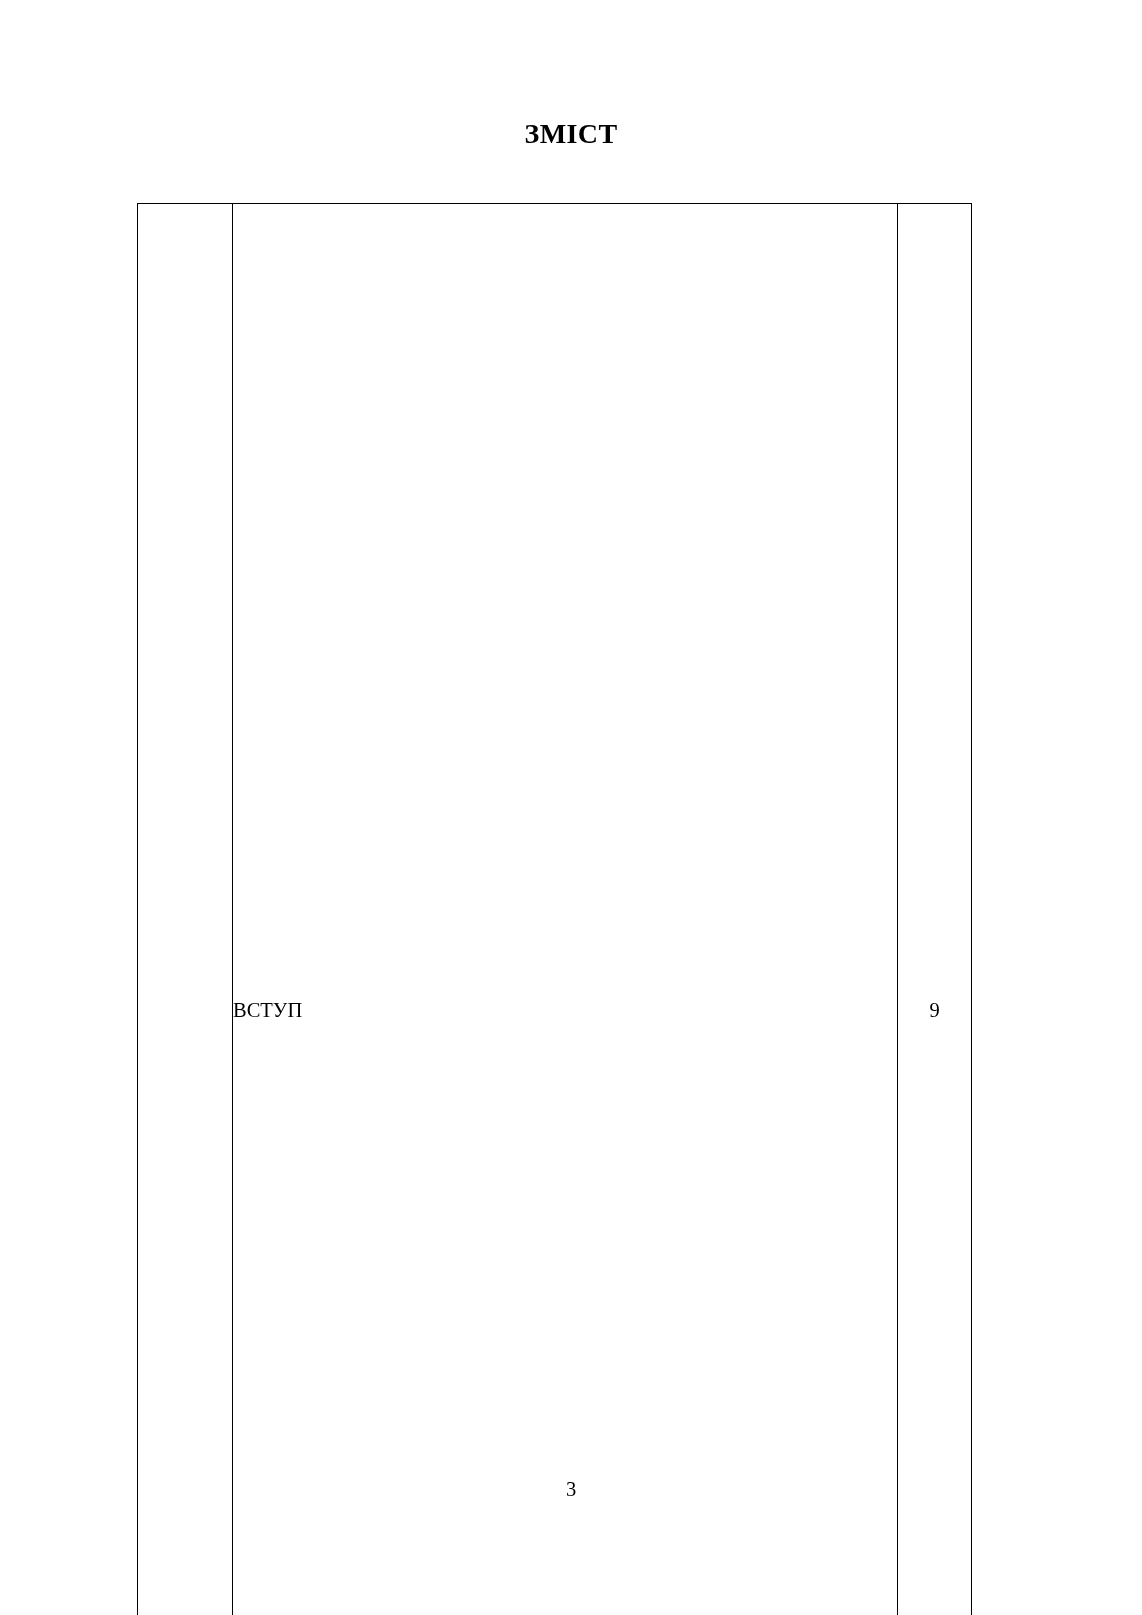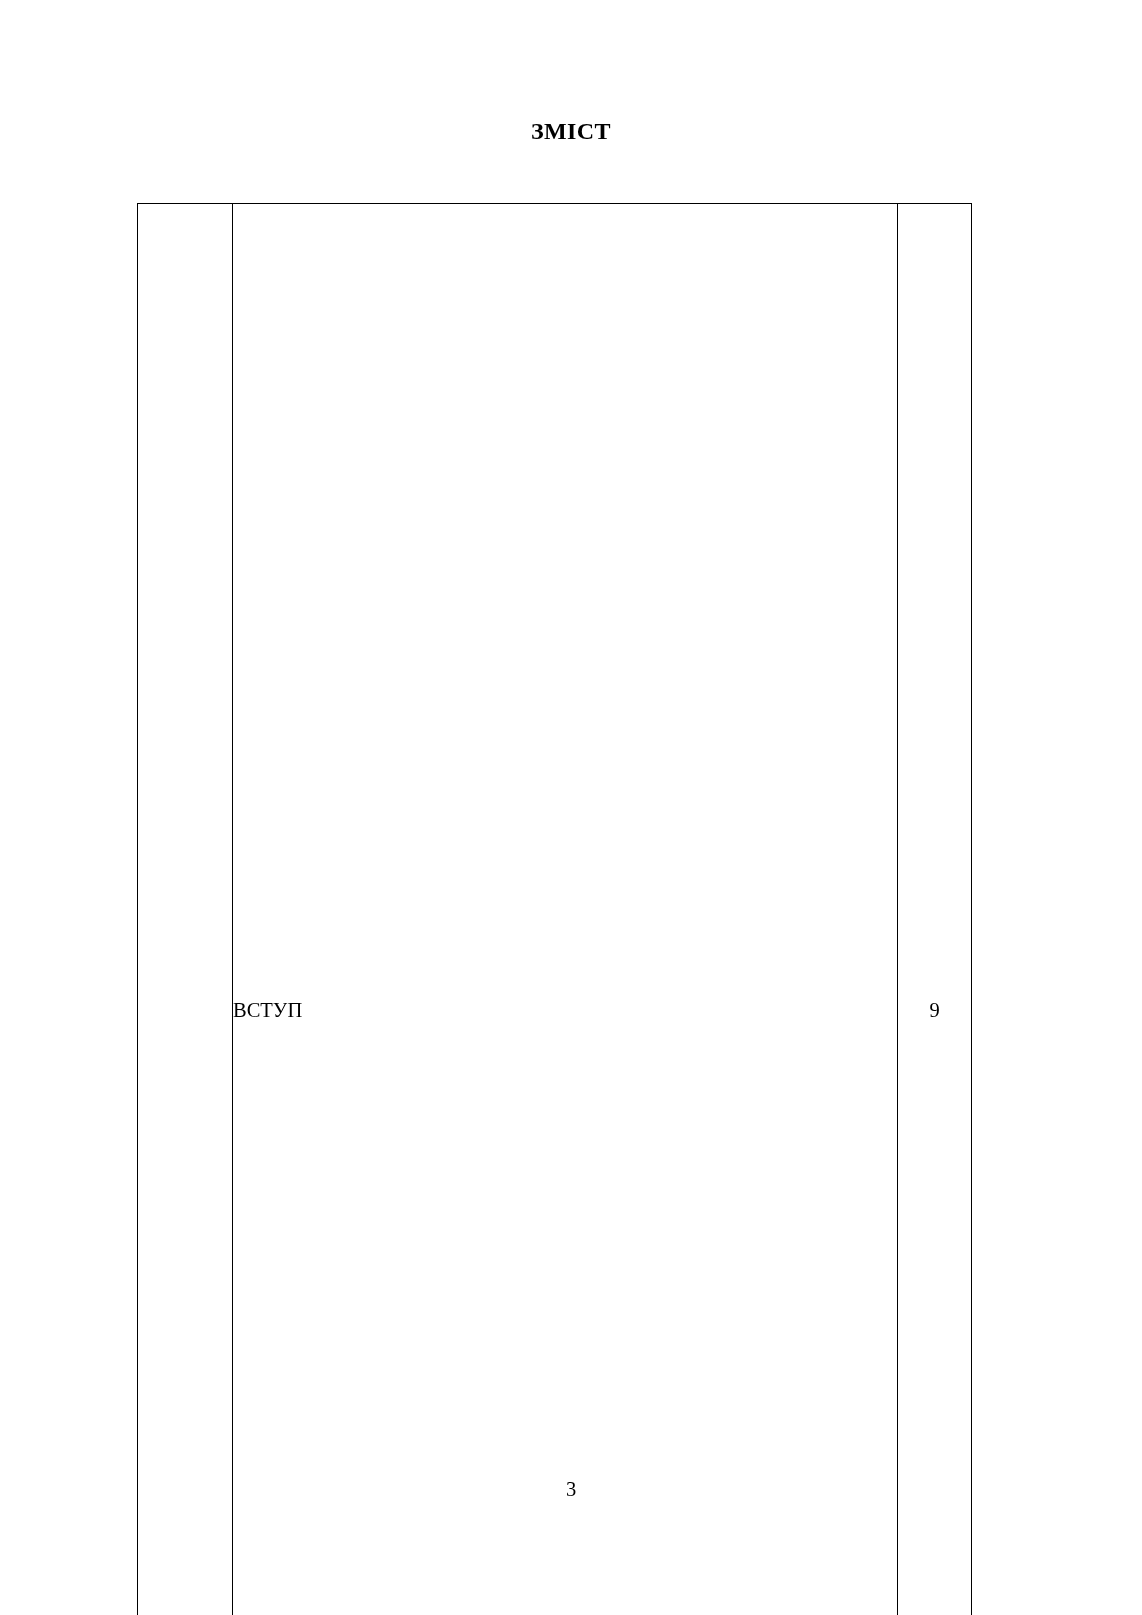--- a/index.html
+++ b/index.html
@@ -21,21 +21,21 @@
     width: 1142px;
     height: 1615px;
     box-sizing: border-box;
   }
   .doc-title {
     position: absolute;
     top: 118px;
     left: 0;
     width: 1142px;
     text-align: center;
-    font-size: 24px;
+    font-size: 28px;
     font-weight: bold;
     letter-spacing: 0.4px;
   }
   .toc-wrap {
     position: absolute;
     top: 203px;
     left: 137px;
     width: 834px;
   }
   table.toc {

